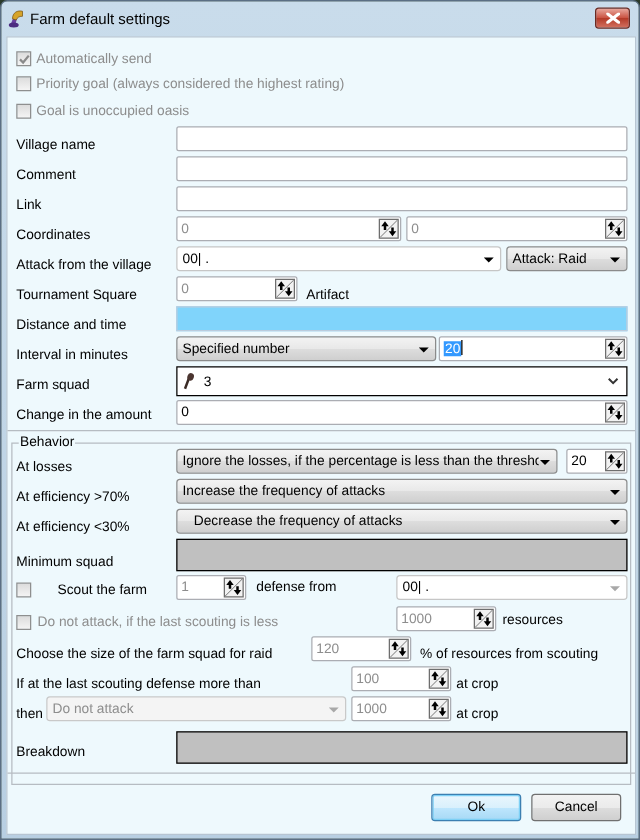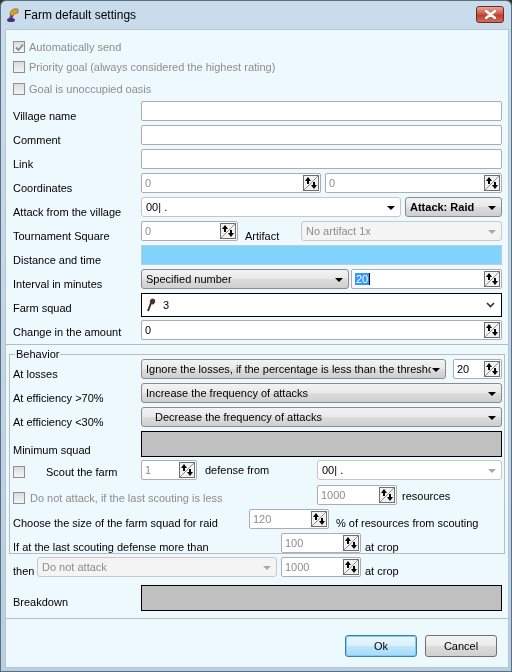--- a/index.html
+++ b/index.html
@@ -24,21 +24,21 @@
     box-sizing:border-box;
   }
   .close-btn svg { position:absolute; left:8px; top:3px; }
   .client {
     position:absolute; left:4px; top:28px; width:502px; height:637px;
     background:#eef9fd; border:1px solid #b7c5d2;
   }
   
   .panel { position:absolute; border:1px solid #b6bcc2; box-sizing:border-box; }
   .p1 { left:0px; top:0px; width:502px; height:315px; border:none; border-bottom:1px solid #b6bcc2; }
-  .groupbox { left:3px; top:324px; width:496px; height:200px;padding-left:34px; }
+  .groupbox { left:3px; top:324px; width:496px; height:274px;padding-left:34px; }
   .group-legend { position:absolute; left:5px; top:-7px; background:#eef9fd; padding:0 1px; font-size:11px; }
   .footer-sep { position:absolute; left:0; top:588px; width:502px; height:1px; background:#b6bcc2; }
   .lbl { position:absolute; font-size:11px; white-space:nowrap; }
   .disabled { color:#8d8d8d; }
 
   .checkbox {
     position:absolute; width:12px; height:12px; box-sizing:border-box;
     border:1px solid #8e8f8f; background:linear-gradient(#dcdcdc,#f4f4f4);
   }
   .checkbox.checked svg { position:absolute; left:1px; top:1px; }
@@ -145,41 +145,37 @@
             <path d="M10 13 L7 9 L9 9 L9 6 L11 6 L11 9 L13 9 Z" fill="#000"></path>
           </svg>
       </div>
     </div>
 
     <span class="lbl" style="left:7px;top:176px;">Attack from the village</span>
     <div class="combo flat" style="left:135px;top:167px;width:260px;">
       <span>00| .</span>
       <span class="arrow"></span>
     </div>
-    <div class="combo" style="left:399px;top:167px;width:97px;font-weight:bold;">
+    <div class="combo" style="left:399px;top:167px;width:97px;">
       <span>Attack: Raid</span>
       <span class="arrow"></span>
     </div>
 
     <span class="lbl" style="left:7px;top:200px;">Tournament Square</span>
     <div class="textbox dis" style="left:135px;top:191px;width:97px;">
       <span>0</span>
       <div class="spin-btn">
         <svg width="14" height="14" viewBox="0 0 14 14">
             <path d="M0 14 L14 0" stroke="#777" stroke-width="0.8"></path>
             <path d="M4 1 L1 5 L3 5 L3 8 L5 8 L5 5 L7 5 Z" fill="#000"></path>
             <path d="M10 13 L7 9 L9 9 L9 6 L11 6 L11 9 L13 9 Z" fill="#000"></path>
           </svg>
       </div>
     </div>
     <span class="lbl" style="left:239px;top:200px;">Artifact</span>
-    <div class="combo disabledc" style="left:295px;top:191px;width:201px;">
-      <span>No artifact 1x</span>
-      <span class="arrow"></span>
-    </div>
 
     <span class="lbl" style="left:7px;top:224px;">Distance and time</span>
     <div class="blue-bar" style="left:135px;top:215px;width:361px;height:20px;"></div>
 
     <span class="lbl" style="left:7px;top:248px;">Interval in minutes</span>
     <div class="combo" style="left:135px;top:239px;width:208px;">
       <span>Specified number</span>
       <span class="arrow"></span>
     </div>
     <div class="textbox" style="left:345px;top:239px;width:151px;">

